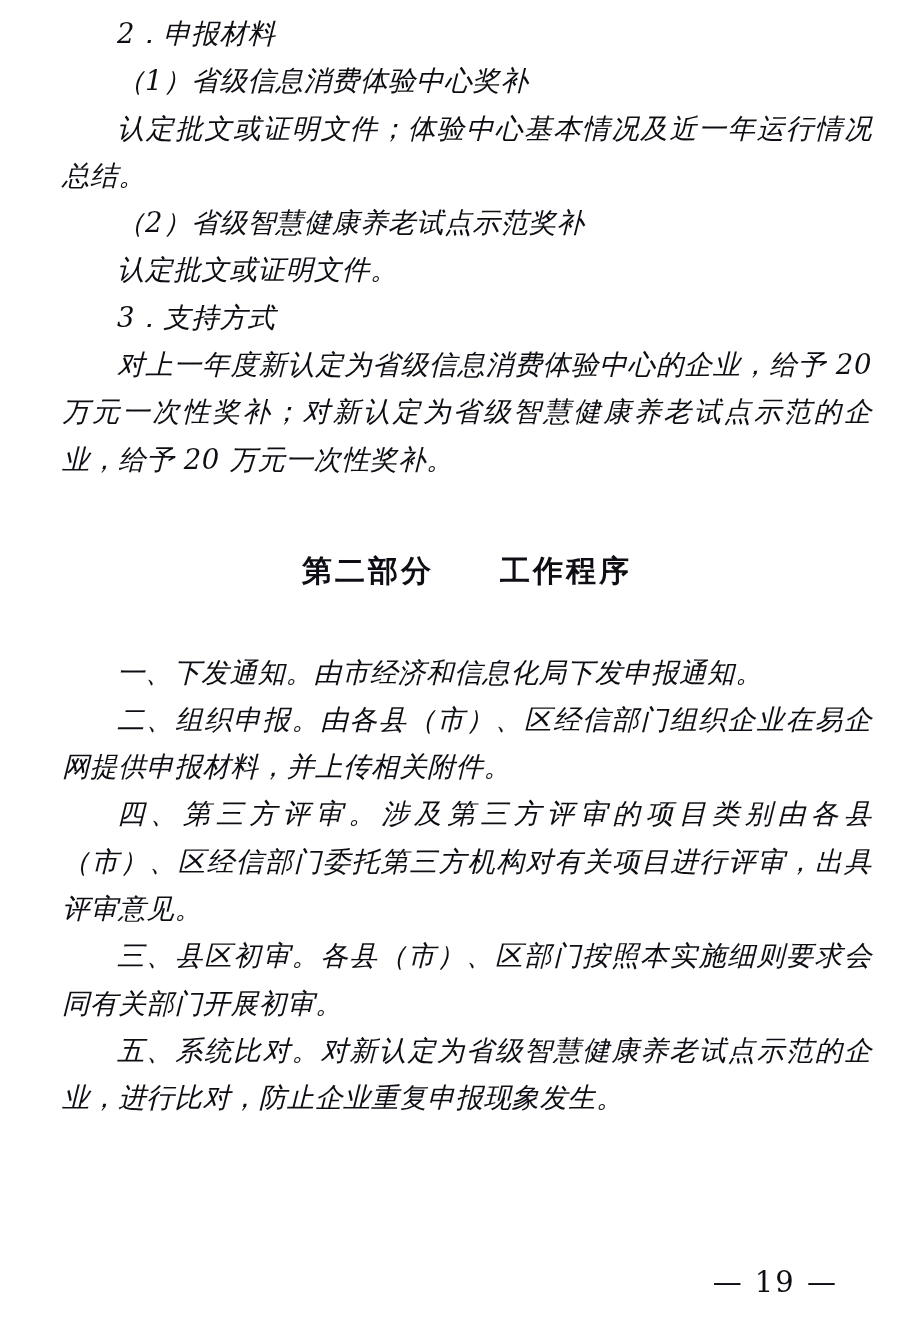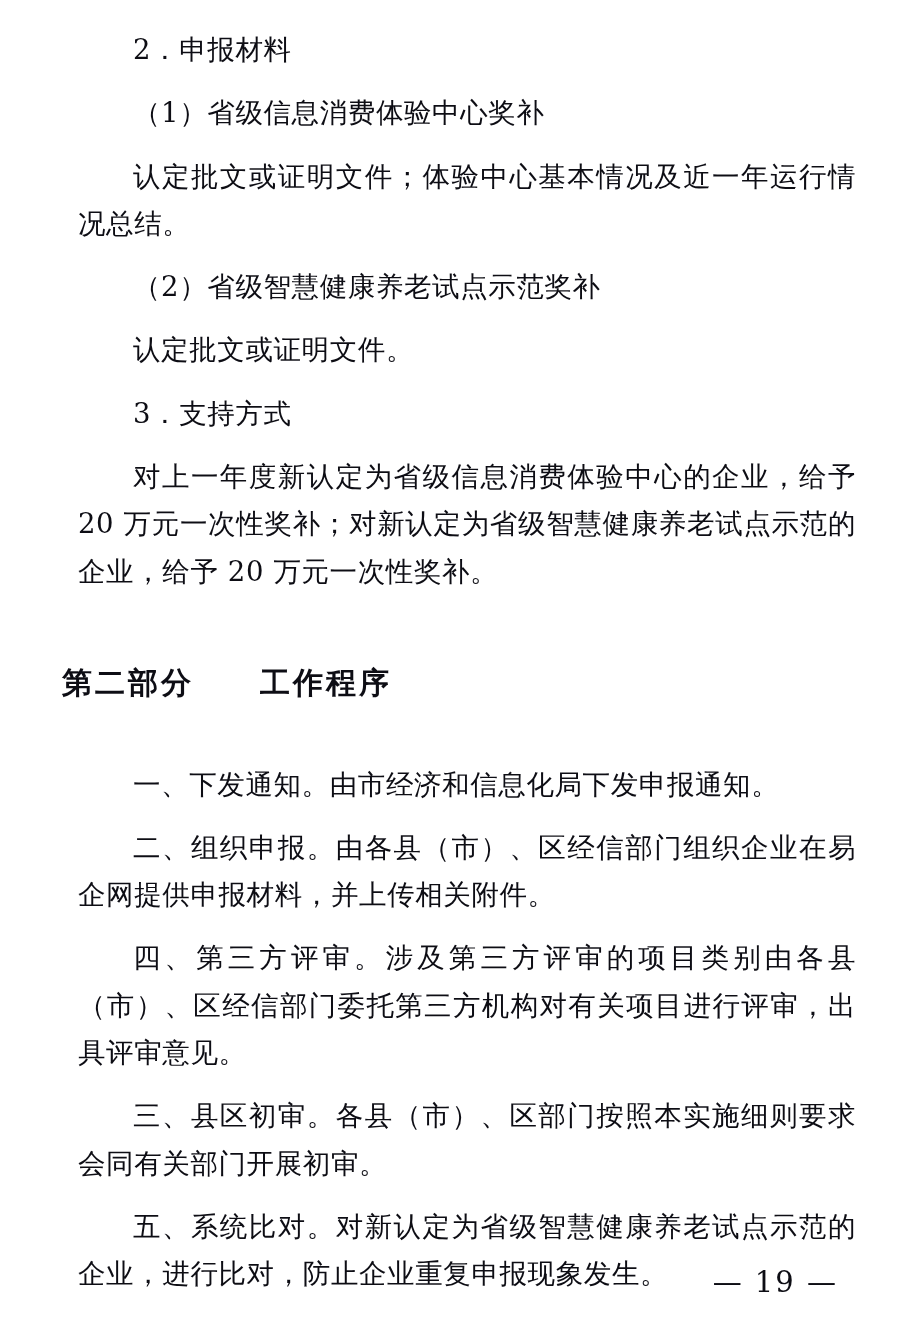--- a/index.html
+++ b/index.html
@@ -23,30 +23,31 @@
     position: relative;
   }
   .doc-body {
     font-size: 27.5px;
     line-height: 1.72;
     letter-spacing: 0.6px;
     text-align: justify;
     text-justify: inter-ideograph;
   }
   p {
-    margin: 16px;
+    margin: 0;
+    font-style: italic;
   }
   .indent2 {
     text-indent: 2em;
   }
   .indent-num {
     padding-left: 2em;
   }
   .section-title {
-    text-align: left;
+    text-align: center;
     font-size: 30px;
     font-weight: bold;
     letter-spacing: 3px;
     margin-top: 62px;
     margin-bottom: 52px;
   }
   .footer {
     position: absolute;
     right: 62px;
     bottom: 18px;

